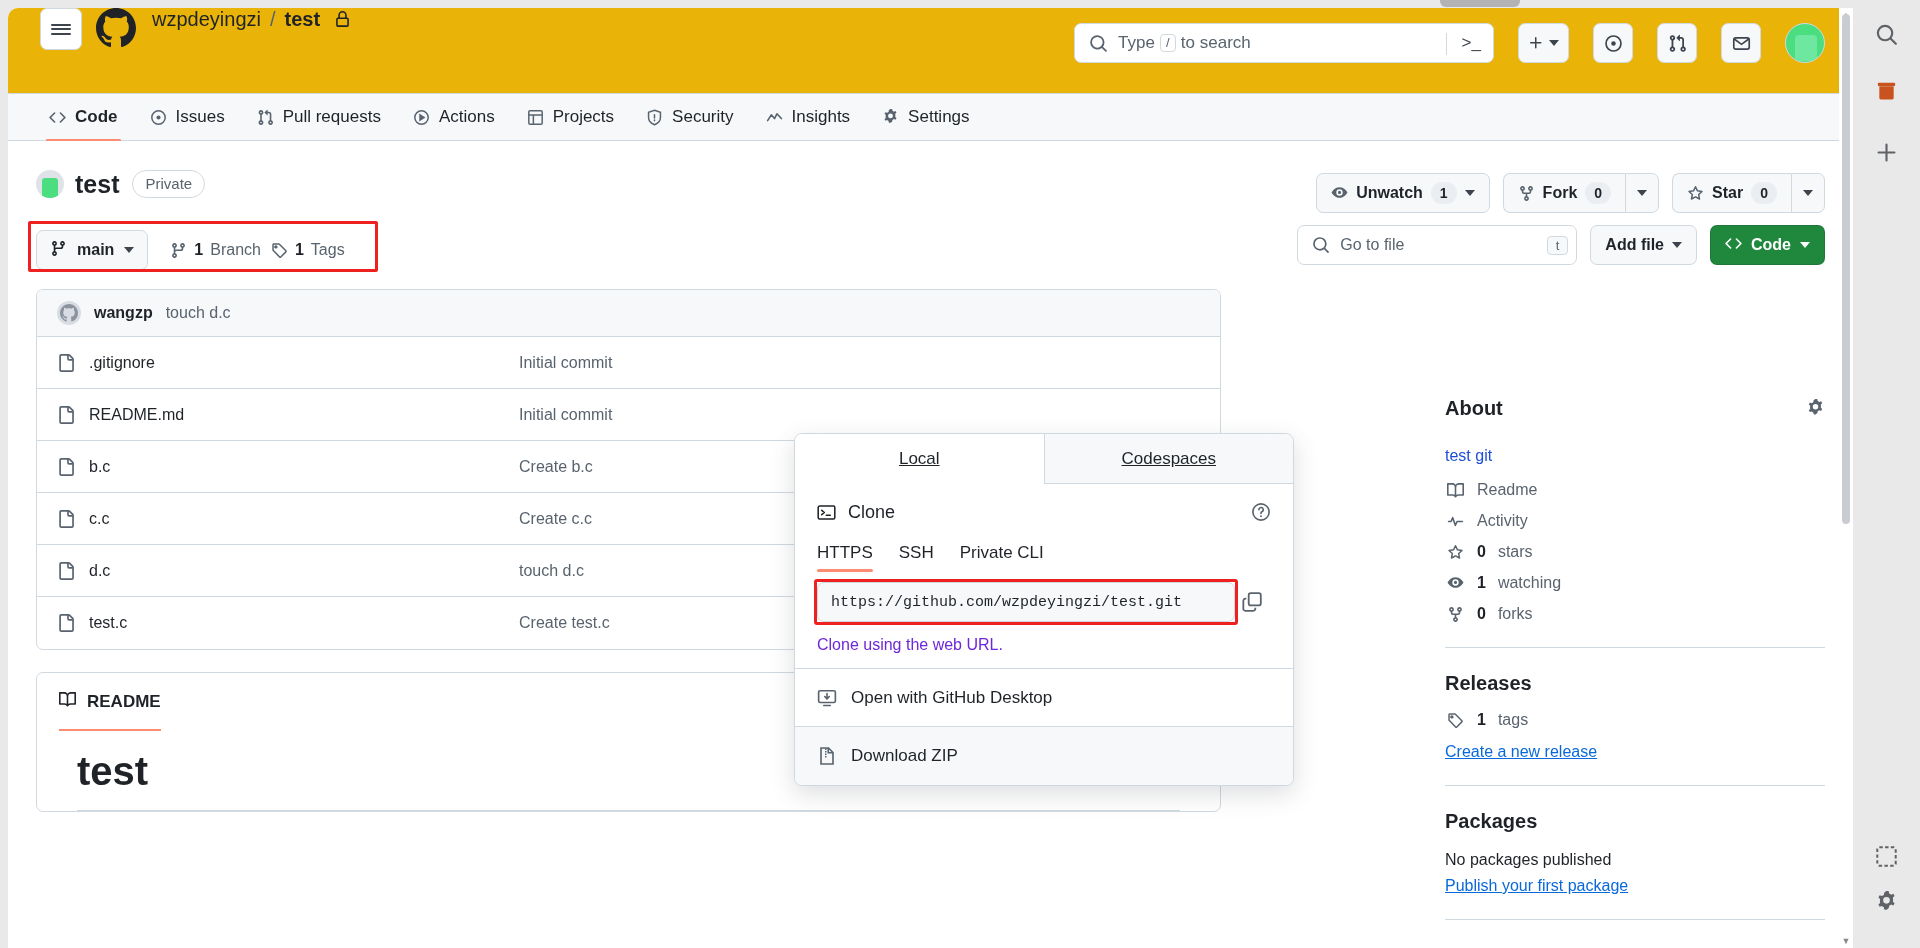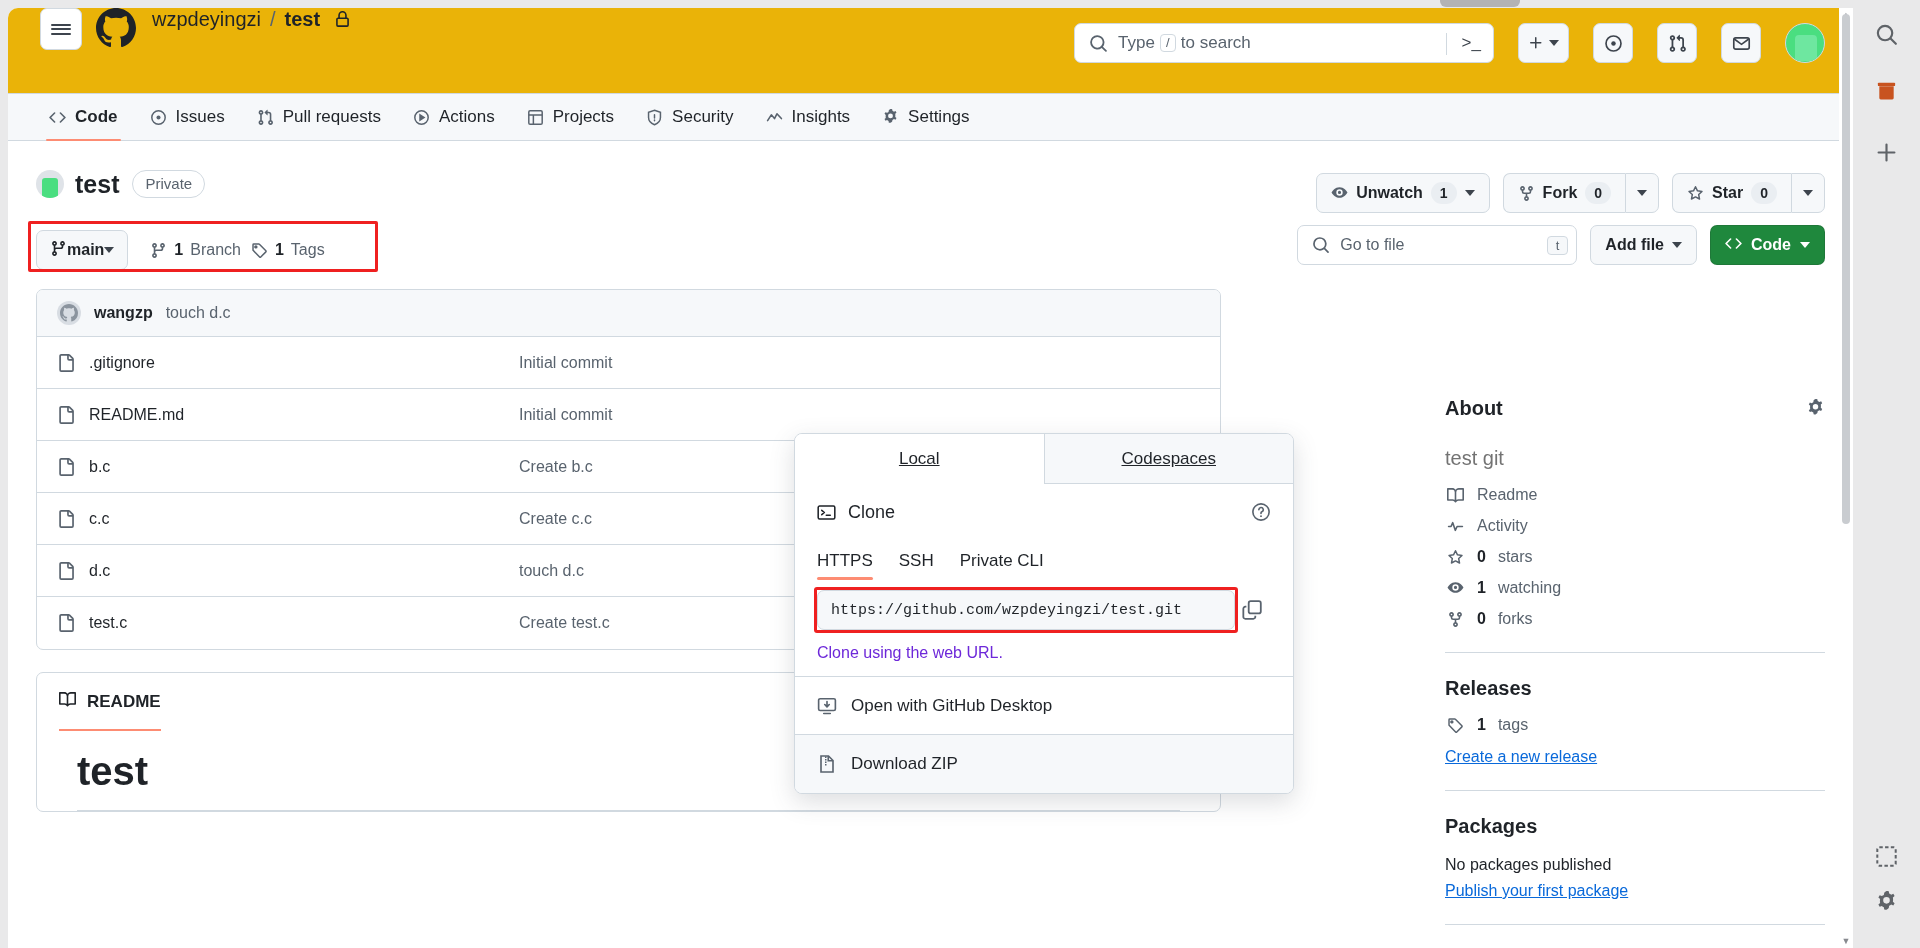--- a/index.html
+++ b/index.html
@@ -149,21 +149,21 @@
     border-top:6px solid #3d444d;}
 
   
   .branch-row { display:flex; align-items:center; margin-top:22px; position:relative; height:50px;}
   .redbox-branch {
     position:absolute; left:-8px; top:-4px; width:350px; height:51px;
     border:3px solid #ef2020; border-radius:2px; pointer-events:none;
   }
   .branch-btn {
     height:40px; border:1px solid #d1d9e0; border-radius:7px; background:#f6f8fa;
-    display:flex; align-items:center; padding:0 13px; font-size:16px;
+    display:flex; align-items:center; gap:10px; padding:0 13px; font-size:16px;
     font-weight:600; color:#1f2328;
   }
   .branch-meta { display:flex; align-items:center; gap:10px; margin-left:22px; font-size:16px; color:#59636e;}
   .branch-meta strong { color:#1f2328; font-weight:600;}
   .branch-meta .mitem { display:flex; align-items:center; gap:7px;}
 
   .file-tools { position:absolute; right:0; top:0; display:flex; align-items:center; gap:13px;}
   .gotofile {
     width:280px; height:40px; border:1px solid #d1d9e0; border-radius:7px; background:#ffffff;
     display:flex; align-items:center; padding:0 8px 0 14px; font-size:16px; color:#59636e;
@@ -217,21 +217,21 @@
   .pencil { position:absolute; right:22px; color:#59636e; display:flex;}
   .readme-body { padding: 18px 40px 0 40px;}
   .readme-h1 { font-size:40px; font-weight:600; padding-bottom:16px;
     border-bottom:1px solid #d1d9e0; color:#1f2328;}
 
   
   .sidebar { position:absolute; right:28px; top:250px; width:380px;}
   .sb-head { display:flex; align-items:center; position:relative; height:34px;}
   .sb-title { font-size:20px; font-weight:600; color:#1f2328;}
   .sb-gear { position:absolute; right:0; color:#59636e; display:flex;}
-  .sb-desc { font-size:20px; color:#737373; margin-top:22px;}
+  .sb-desc { font-size:16px; color:#1d4ed8; margin-top:22px;}
   .sb-list { margin-top:16px; display:flex; flex-direction:column; gap:13px;}
   .sb-item { display:flex; align-items:center; gap:12px; font-size:16px; color:#59636e;}
   .sb-item .sic { color:#59636e; display:flex; align-items:center; width:20px; justify-content:center;}
   .sb-item b { color:#1f2328; font-weight:600;}
   .sb-divider { height:1px; background:#d1d9e0; margin:24px 0 0 0;}
   .sb-sec-title { font-size:20px; font-weight:600; color:#1f2328; margin-top:24px;}
   .sb-link { color:#0969da; font-size:16px; text-decoration:underline; margin-top:14px; display:inline-block;}
   .sb-note { font-size:16px; color:#1f2328; margin-top:18px;}
 
   
@@ -246,21 +246,21 @@
     font-size:17px; color:#1f2328; position:relative; background:#f6f8fa;text-decoration:underline;
   }
   .clone-tab.sel { background:#ffffff; font-weight:400;}
   .clone-tab.sel::after { content:""; position:absolute; bottom:-1px; left:0; right:0;
     height:1px; background:#ffffff;}
   .clone-tab:first-child { border-right:1px solid #d1d9e0;}
   .clone-section { padding:18px 22px 14px 22px; position:relative; border-bottom:1px solid #d1d9e0;}
   .clone-heading { display:flex; align-items:center; gap:12px; font-size:18px; color:#1f2328;}
   .clone-heading .tic { color:#1f2328; display:flex; align-items:center;}
   .help-ic { position:absolute; right:22px; top:18px; color:#59636e; display:flex;}
-  .proto-tabs { display:flex; gap:26px; margin-top:28px; font-size:17px; color:#1f2328;}
+  .proto-tabs { display:flex; gap:26px; margin-top:20px; font-size:17px; color:#1f2328;}
   .proto { padding-bottom:9px; position:relative;}
   .proto.sel::after { content:""; position:absolute; left:0; right:0; bottom:0;
     height:3px; background:#fd8c73; border-radius:2px;}
   .url-wrap { position:relative; margin-top:10px; }
   .url-field {
     border:1px solid #d1d9e0; border-radius:7px; background:#f6f8fa; height:40px;
     display:flex; align-items:center; padding:0 13px; width:418px;
     font-family:"Liberation Mono", monospace; font-size:15px; color:#1f2328;
   }
   .url-redbox { position:absolute; left:-3px; top:-3px; width:424px; height:46px;

